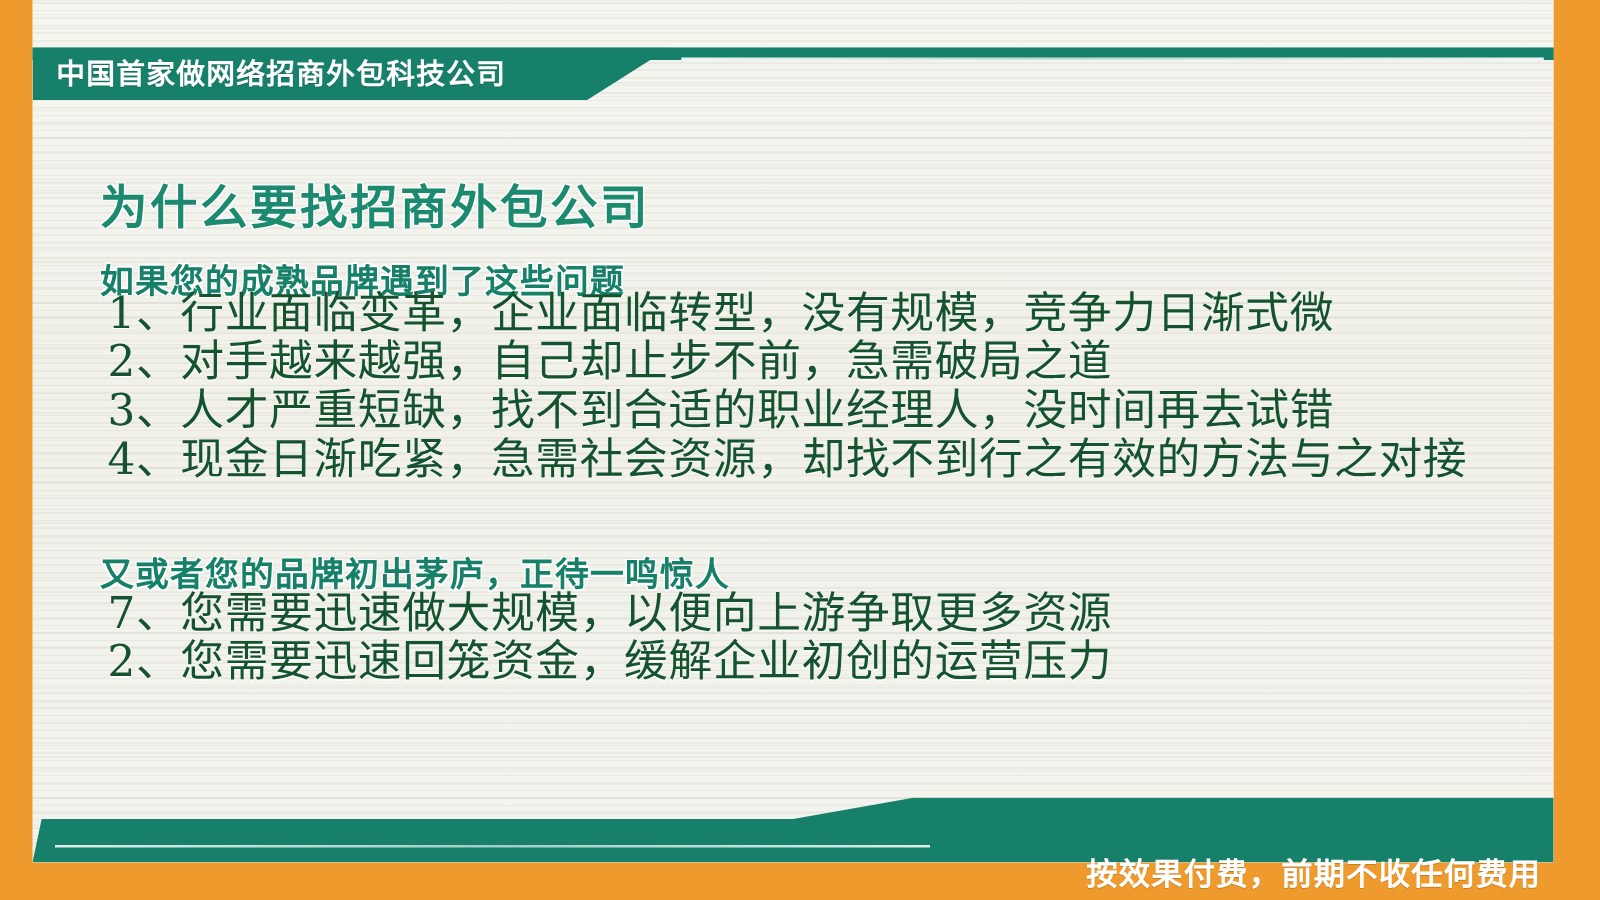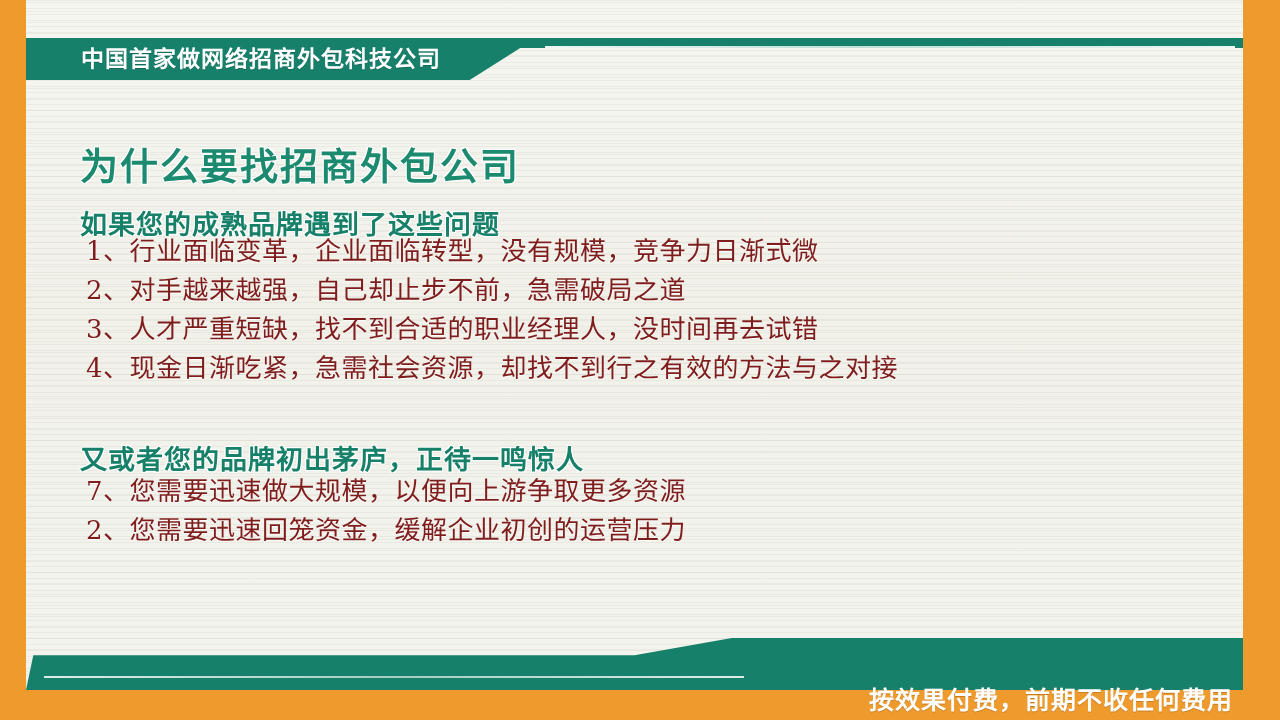--- a/index.html
+++ b/index.html
@@ -76,21 +76,20 @@
     position: absolute;
     left: 45px;
     top: 44px;
     color: #ffffff;
     font-size: 23px;
     font-weight: bold;
     letter-spacing: 1px;
     line-height: 30px;
     text-shadow: 0 1px 0 rgba(0,0,0,.18);
     white-space: nowrap;
-    margin-left: 36px;
   }
 
   
   .title {
     position: absolute;
     left: 80px;
     top: 118px;
     color: #1b8a6f;
     font-size: 38px;
     font-weight: bold;
@@ -123,23 +122,23 @@
   #subhead-b { top: 421px; }
 
   
   .list {
     position: absolute;
     left: 86px;
   }
   #list-a { top: 232px; }
   #list-b { top: 472px; }
   .list-item {
-    color: #7f1d1d;
+    color: #14532d;
     font-family: "DejaVu Serif", "Liberation Serif", serif;
-    font-size: 26px;
+    font-size: 35px;
     line-height: 39px;
     letter-spacing: .5px;
     white-space: nowrap;
     text-shadow: 0 1px 0 rgba(255,255,255,.8);
   }
 
   
   .botbar {
     position: absolute;
     left: 26px;

